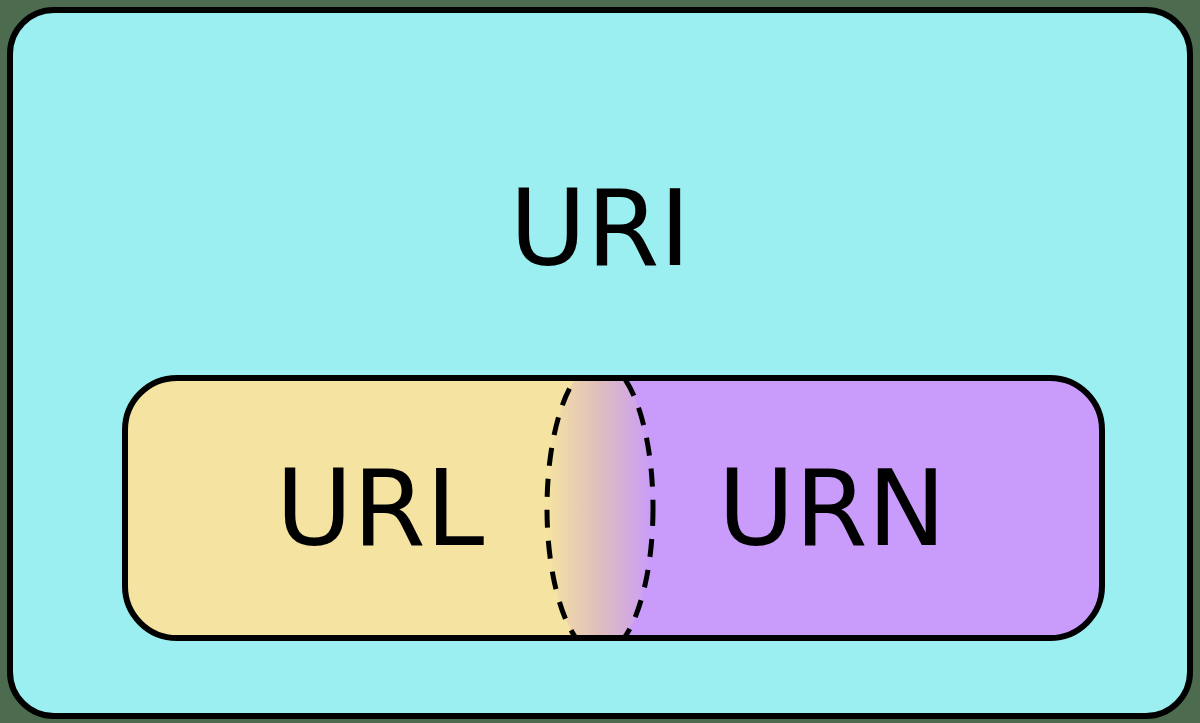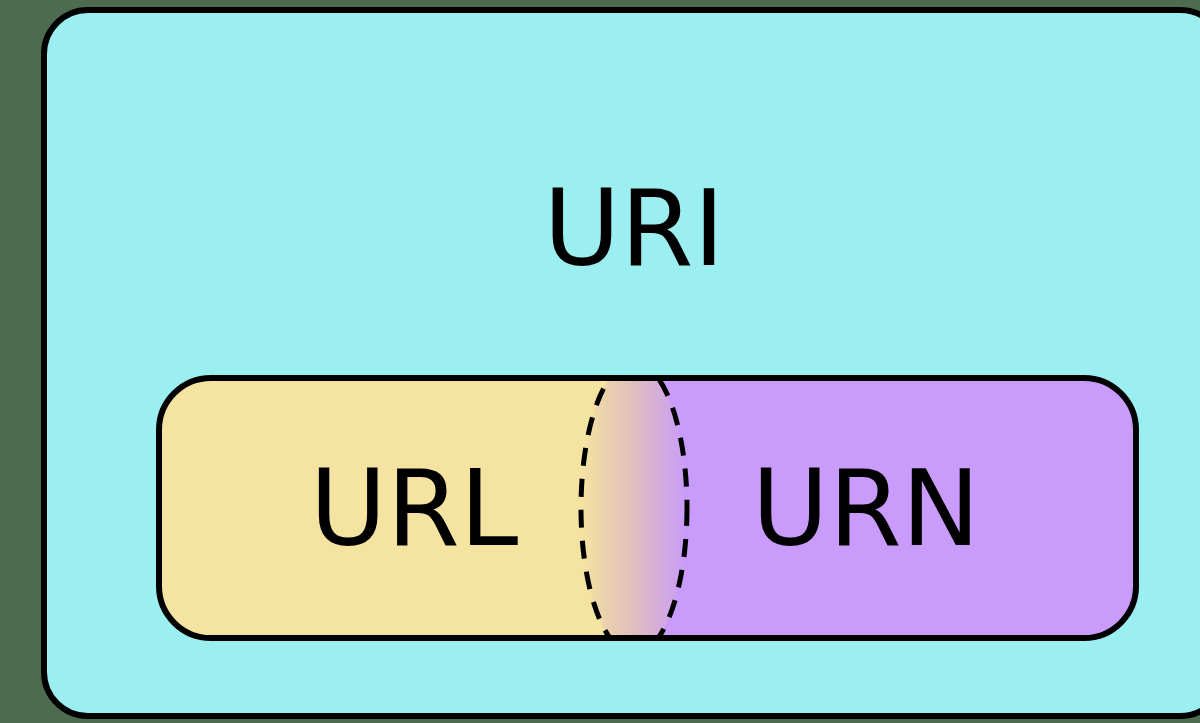--- a/index.html
+++ b/index.html
@@ -10,21 +10,20 @@
   body {
     width: 1200px;
     height: 723px;
     font-family: "DejaVu Sans", "Liberation Sans", sans-serif;
     overflow: hidden;
   }
   #stage {
     position: relative;
     width: 1004px;
     height: 723px;
-    margin-left: 34px;
   }
   #diagram-svg {
     display: block;
     width: 1200px;
     height: 723px;
   }
   .venn-label {
     font-family: "DejaVu Sans", "Liberation Sans", sans-serif;
     font-weight: 400;
     fill: #000000;

